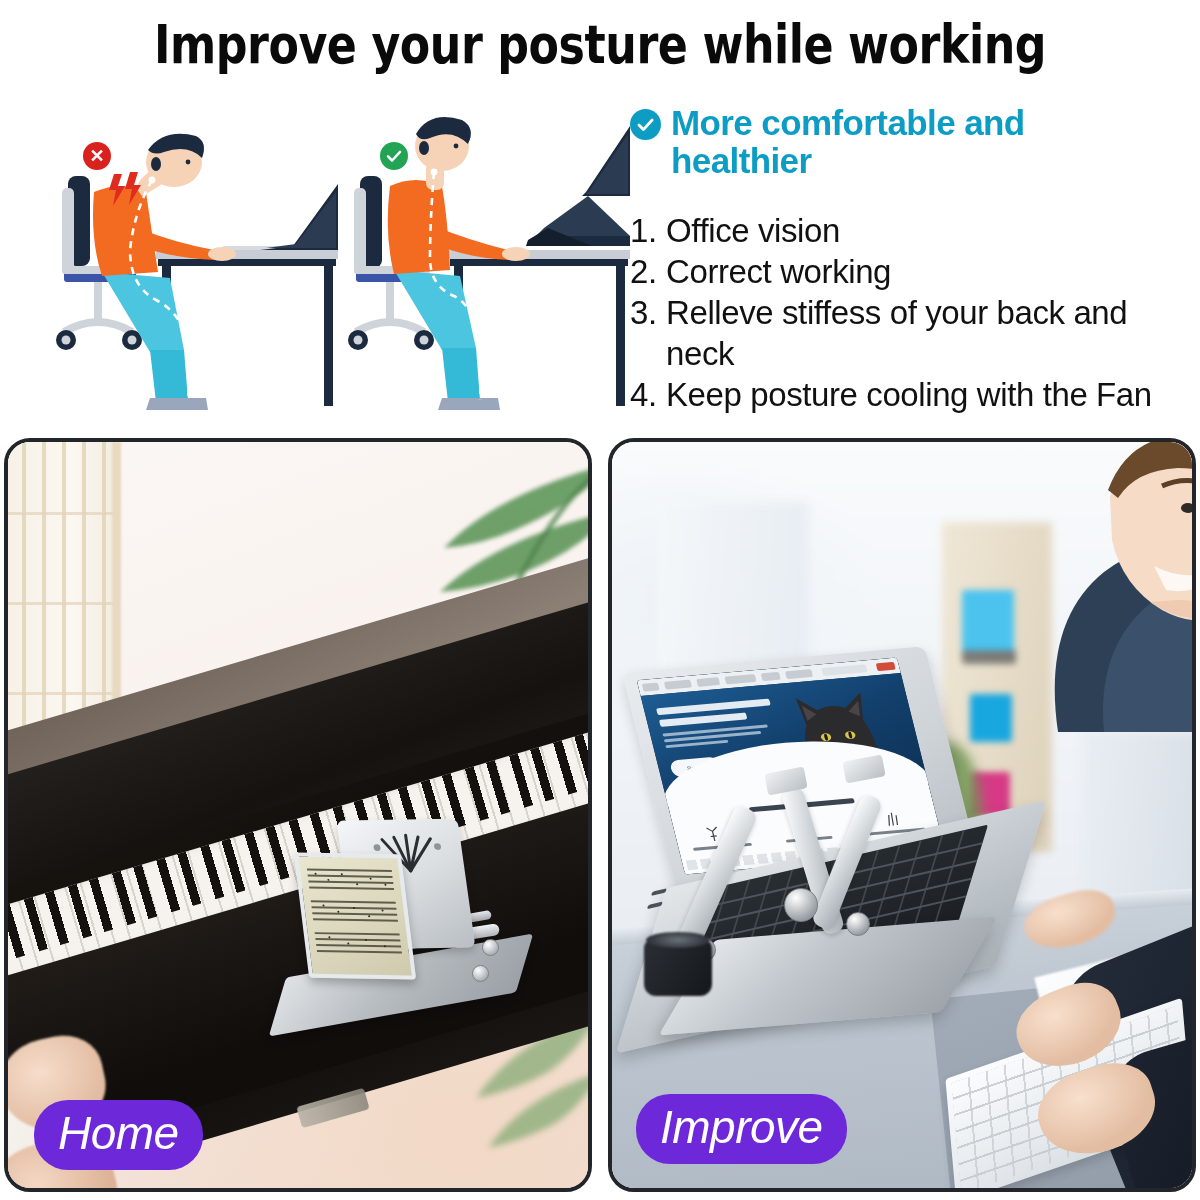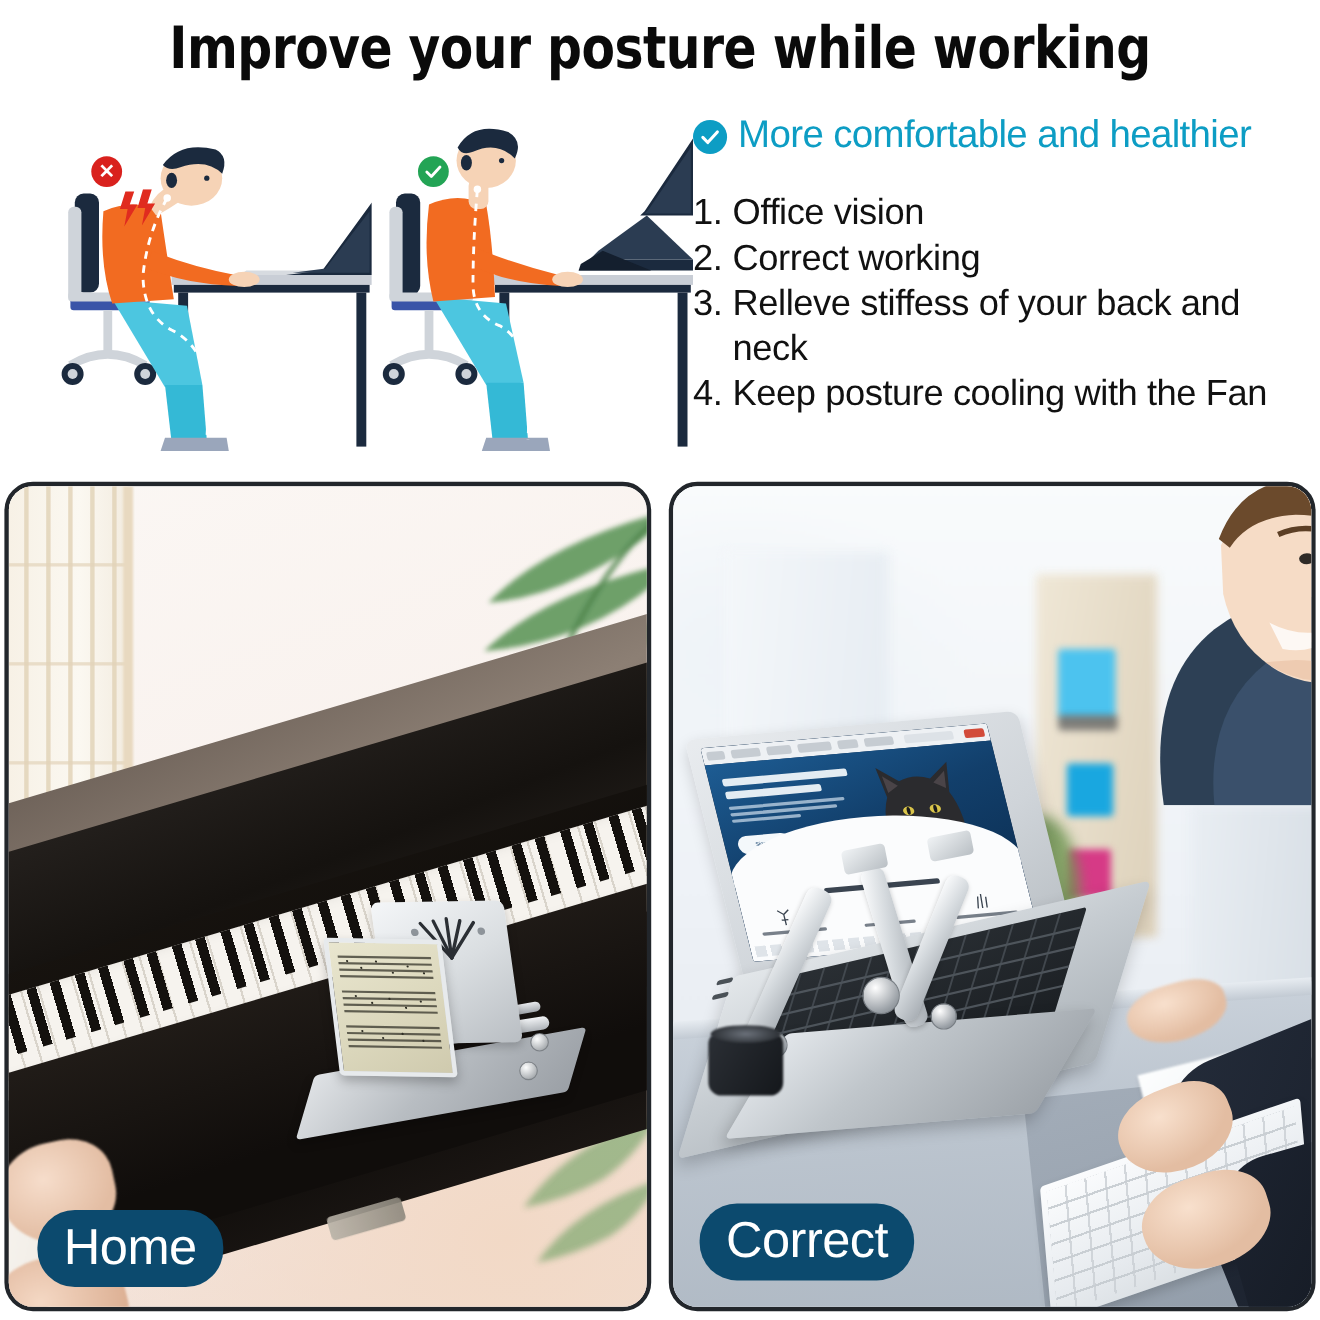--- a/index.html
+++ b/index.html
@@ -40,21 +40,21 @@
   .badge-mark.ok { background:#23a455; left:50px; top:42px; }
   .badge-mark.ok svg { width:18px; height:18px; display:block; }
 
   
   .bolts { position:absolute; left:68px; top:72px; width:46px; height:40px; }
 
   
   .bullets { position:absolute; left:630px; top:104px; width:566px; }
   .bhead {
     display:flex; align-items:flex-start; gap:10px;
-    color:#0d9dc4; font-weight:normal; font-size:35px; line-height:1.08;
+    color:#0d9dc4; font-weight:bold; font-size:35px; line-height:1.08;
     letter-spacing:-0.6px;
   }
   .bhead-check {
     flex:0 0 auto; width:31px; height:31px; border-radius:50%;
     background:#0d9dc4; margin-top:5px;
     display:flex; align-items:center; justify-content:center;
   }
   .bhead-check svg { width:21px; height:21px; display:block; }
   .bhead-text { max-width:470px; }
 
@@ -73,25 +73,26 @@
     position:absolute; top:0; width:588px; height:754px;
     border:4px solid #22262b; border-radius:26px;
     overflow:hidden; background:#eceef0;
   }
   .panel.left  { left:4px; }
   .panel.right { left:608px; }
   .photo { position:absolute; inset:0; overflow:hidden; }
 
   .pill {
     position:absolute; z-index:40;
-    background:#0c4a6e; color:#fff;
+    background:#6d28d9; color:#fff;
     border-radius:34px;
     font-size:46px; line-height:46px;
     padding:10px 24px 14px 24px;
     letter-spacing:-0.5px;
+    font-style:italic;
   }
   .pill.home   { left:26px; bottom:18px; }
   .pill.office { left:24px; bottom:24px; }
 
   
   .home-wall {
     position:absolute; inset:0;
     background:
       radial-gradient(120% 80% at 78% 92%, #f2d9c6 0%, rgba(242,217,198,0) 58%),
       linear-gradient(160deg,#fbf7f4 0%,#f9f2ee 38%,#f6e9e2 66%,#f0ddd2 100%);
@@ -810,16 +811,16 @@
       <div class="keyboard">
         <div class="kb-rows"></div>
           <div class="kb-cols"></div>
       </div>
       <div class="mouse"></div>
       <div class="skin-hand h3"></div>
       <div class="skin-hand h1"></div>
       <div class="arm-sleeve2"></div>
       <div class="skin-hand h2"></div>
 
-      <div class="pill office">Correct</div>
+      <div class="pill office">Improve</div>
     </div>
   </div>
 </div>
 
 </body></html>

